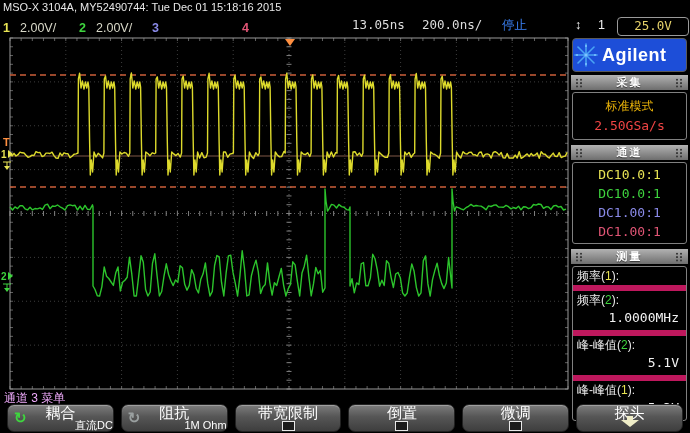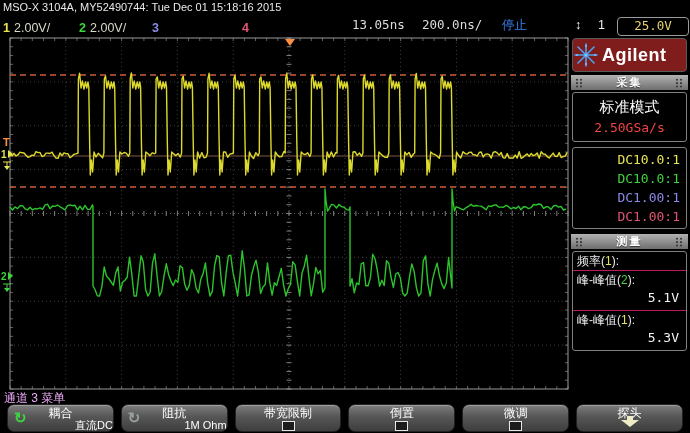--- a/index.html
+++ b/index.html
@@ -3,56 +3,56 @@
 <meta charset="utf-8">
 <style>
   html,body{margin:0;padding:0;background:#000;}
   body{width:690px;height:433px;position:relative;overflow:hidden;
        font-family:"Liberation Sans",sans-serif;-webkit-font-smoothing:none;}
   .titlebar{position:absolute;top:0;left:0;width:100%;height:14px;color:#e8e8e8;
             font-size:11px;line-height:14px;padding-left:3px;white-space:nowrap;}
   .statusbar{position:absolute;top:14px;left:0;width:100%;height:22px;color:#ddd;}
   .statusbar span{position:absolute;top:3px;font-size:12.5px;line-height:16px;white-space:nowrap;}
   .sb-num{font-weight:bold;}
-  .sb-scale{color:#d8d8c8;margin-left:11px;}
+  .sb-scale{color:#d8d8c8;margin-left:17px;}
   .mono{font-family:"DejaVu Sans Mono",monospace;}
   .trig-level-box{position:absolute;left:617px;top:2px;width:70px;height:17px;
             border:1px solid #9a9a9a;border-radius:4px;text-align:center;
             color:#e6d26a;font-size:12px;line-height:17px;font-family:"DejaVu Sans Mono",monospace;}
   .scope{position:absolute;top:36px;left:0;width:570px;height:354px;}
   
   .sidebar{position:absolute;top:37px;left:571px;width:117px;height:353px;}
   .brand{height:32px;border:1px solid #5a5a5a;border-radius:4px;margin:1px 1px 3px 1px;
-         display:flex;align-items:center;background:#7f1d1d;}
+         display:flex;align-items:center;background:#1d4ed8;}
   .brand-text{color:#fff;font-weight:bold;font-size:18px;letter-spacing:0.5px;margin-left:3px;}
   .sec-header{position:relative;height:15px;margin:0 0 2px 0;color:#fff;font-size:11px;
          font-weight:bold;text-align:center;line-height:15px;letter-spacing:2px;
          background:linear-gradient(180deg,#b2b2b2,#6e6e6e);text-shadow:0 1px 1px #333;}
   .sec-header::before,.sec-header::after{content:"";position:absolute;top:3px;width:9px;height:10px;
          background-image:radial-gradient(#3a3a3a 1px,transparent 1.4px);background-size:4px 3.4px;}
   .sec-header::before{left:4px}.sec-header::after{right:4px}
   .sec-box{border:1px solid #808080;border-radius:3px;margin:0 1px 5px 1px;background:#000;}
-  .acq-line1{color:#ffffff;font-size:15px;text-align:center;padding-top:5px;}
+  .acq-line1{color:#eab308;font-size:12px;text-align:center;padding-top:5px;}
   .acq-line2{color:#ef4444;font-size:13px;text-align:center;padding:3px 0 6px 0;
          font-family:"DejaVu Sans Mono",monospace;}
-  .ch-row{display:flex;justify-content:flex-end;padding:1px 6px;font-size:13px;
+  .ch-row{display:flex;justify-content:center;padding:1px 6px;font-size:13px;
          font-family:"DejaVu Sans Mono",monospace;line-height:17px;}
-  .meas-row{padding:2px 4px 1px 4px;border-bottom:1px solid #be185d;}
+  .meas-row{padding:2px 4px 1px 4px;border-bottom:6px solid #be185d;}
   .meas-row:last-child{border-bottom:none;}
   .meas-label{color:#e8e8e8;font-size:12px;line-height:15px;}
   .meas-value{color:#f2f2f2;font-size:13px;text-align:right;padding:2px 3px 4px 0;
          font-family:"DejaVu Sans Mono",monospace;}
   
   .menu-title{position:absolute;top:390px;left:4px;color:#f0abfc;font-size:12px;}
   .softkeys{position:absolute;top:404px;left:0;width:690px;height:28px;display:flex;
          gap:7px;padding:0 7px;box-sizing:border-box;}
   .softkey{flex:1;position:relative;border-radius:7px;border:1px solid #222;
          background:linear-gradient(180deg,#7d7d7d 0%,#565656 45%,#3e3e3e 100%);
          box-shadow:inset 0 1px 0 rgba(255,255,255,.28);overflow:hidden;}
-  .sk-label{color:#fff;font-size:12px;line-height:12px;text-align:center;margin-top:2px;}
+  .sk-label{color:#fff;font-size:15px;line-height:12px;text-align:center;margin-top:2px;}
   .sk-value{color:#fff;font-size:11px;line-height:12px;text-align:right;}
   .sk-cycle{position:absolute;left:6px;top:5px;font-size:15px;font-weight:bold;line-height:15px;}
   .sk-checkbox{width:11px;height:8px;margin:2px auto 0 auto;border:1px solid #e8e8e8;background:#1c1c1c;}
   .sk-arrow{width:0;height:0;margin:1px auto 0 auto;border-left:9px solid transparent;
          border-right:9px solid transparent;border-top:7px solid #efedc8;position:relative;}
   .sk-arrow::before{content:"";position:absolute;left:-3px;top:-11px;width:6px;height:4px;background:#efedc8;}
 </style>
 </head>
 <body>
 
@@ -412,20 +412,21 @@
     </svg>
     <span class="brand-text">Agilent</span>
   </div>
 
   <div class="sec-header">采集</div>
   <div class="sec-box">
     <div class="acq-line1">标准模式</div>
     <div class="acq-line2">2.50GSa/s</div>
   </div>
 
+  <div class="sec-header">通道</div>
   <div class="sec-box" id="channel-rows" style="padding:2px 0">
       <div class="ch-row" style="color: rgb(232, 228, 84);">
         <span>DC</span>
         <span>10.0:1</span>
       </div>
       <div class="ch-row" style="color: rgb(62, 212, 62);">
         <span>DC</span>
         <span>10.0:1</span>
       </div>
       <div class="ch-row" style="color: rgb(138, 138, 232);">
@@ -437,20 +438,24 @@
         <span>1.00:1</span>
       </div>
     </div>
 
   <div class="sec-header">测量</div>
   <div class="sec-box" id="meas-rows">
       <div class="meas-row">
         <div class="meas-label">频率(<span style="color: rgb(232, 228, 84);">1</span>):</div>
       </div>
       <div class="meas-row">
+        <div class="meas-label">频率(<span style="color: rgb(62, 212, 62);">2</span>):</div>
+        <div class="meas-value">1.0000MHz</div>
+      </div>
+      <div class="meas-row">
         <div class="meas-label">峰-峰值(<span style="color: rgb(62, 212, 62);">2</span>):</div>
         <div class="meas-value">5.1V</div>
       </div>
       <div class="meas-row">
         <div class="meas-label">峰-峰值(<span style="color: rgb(232, 228, 84);">1</span>):</div>
         <div class="meas-value">5.3V</div>
       </div>
     </div>
 </div>
 

